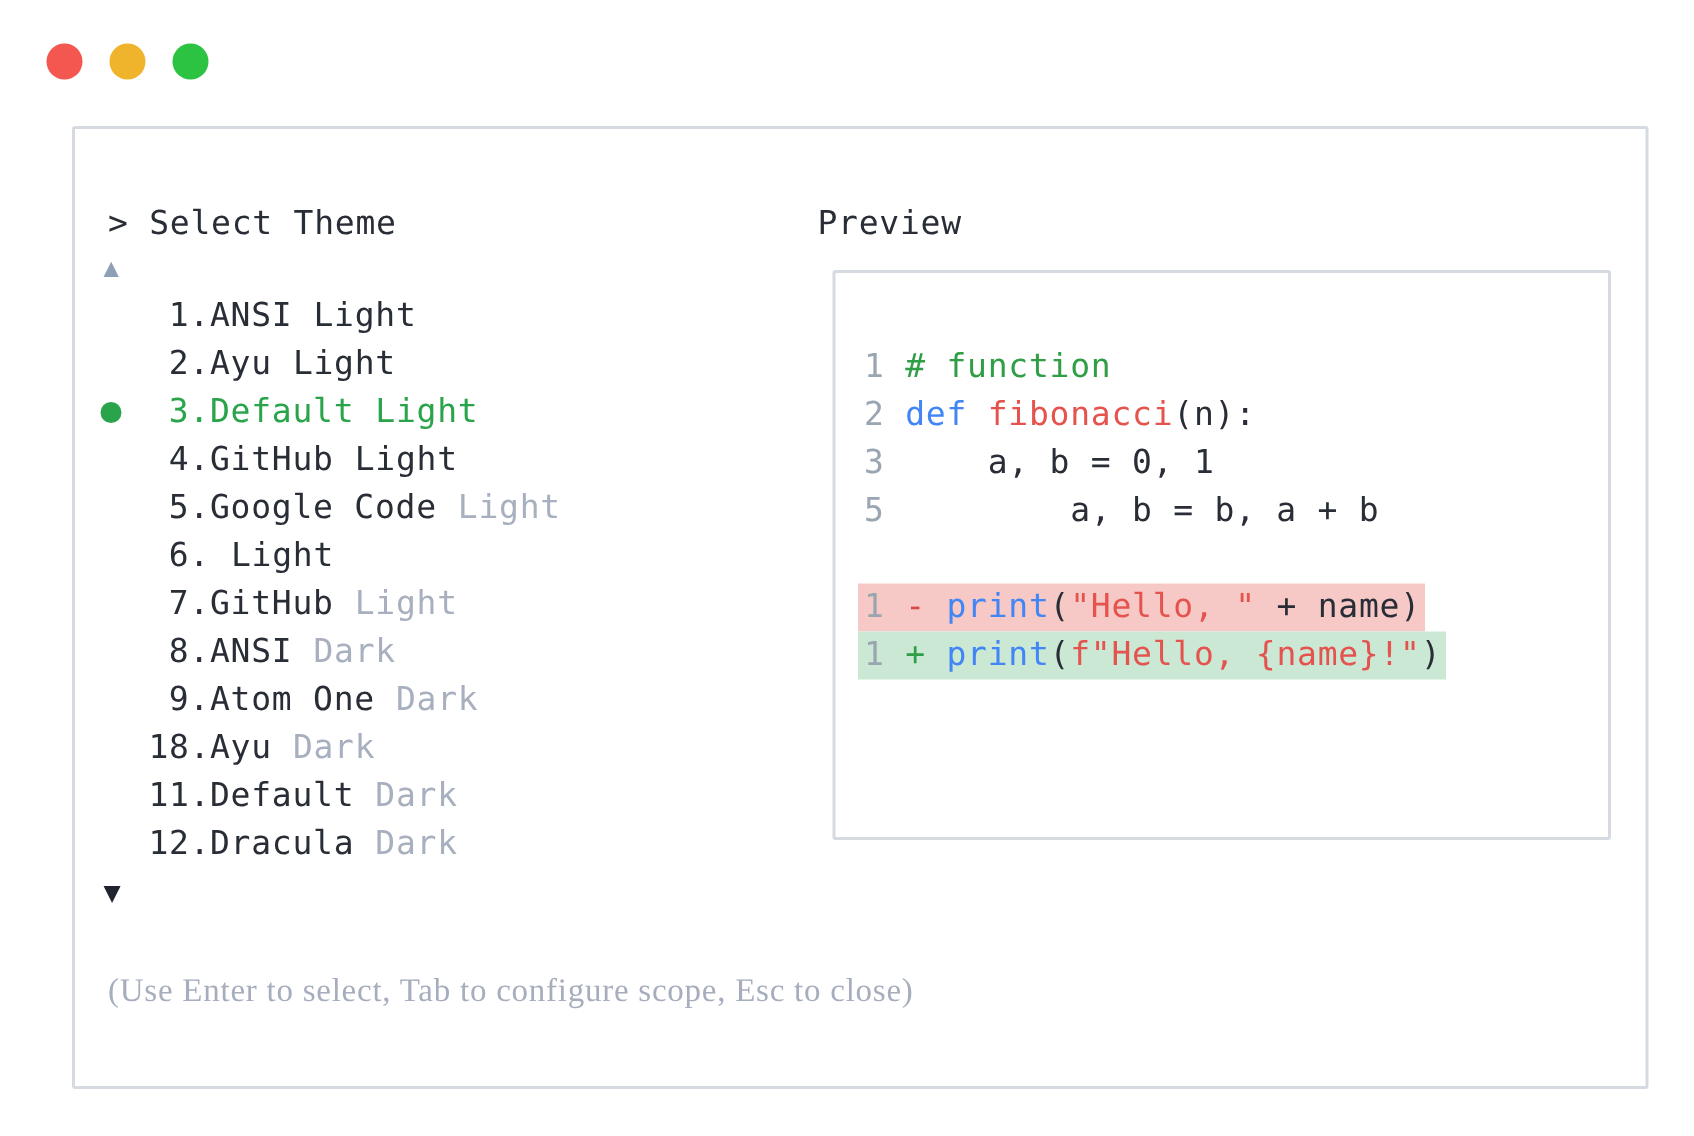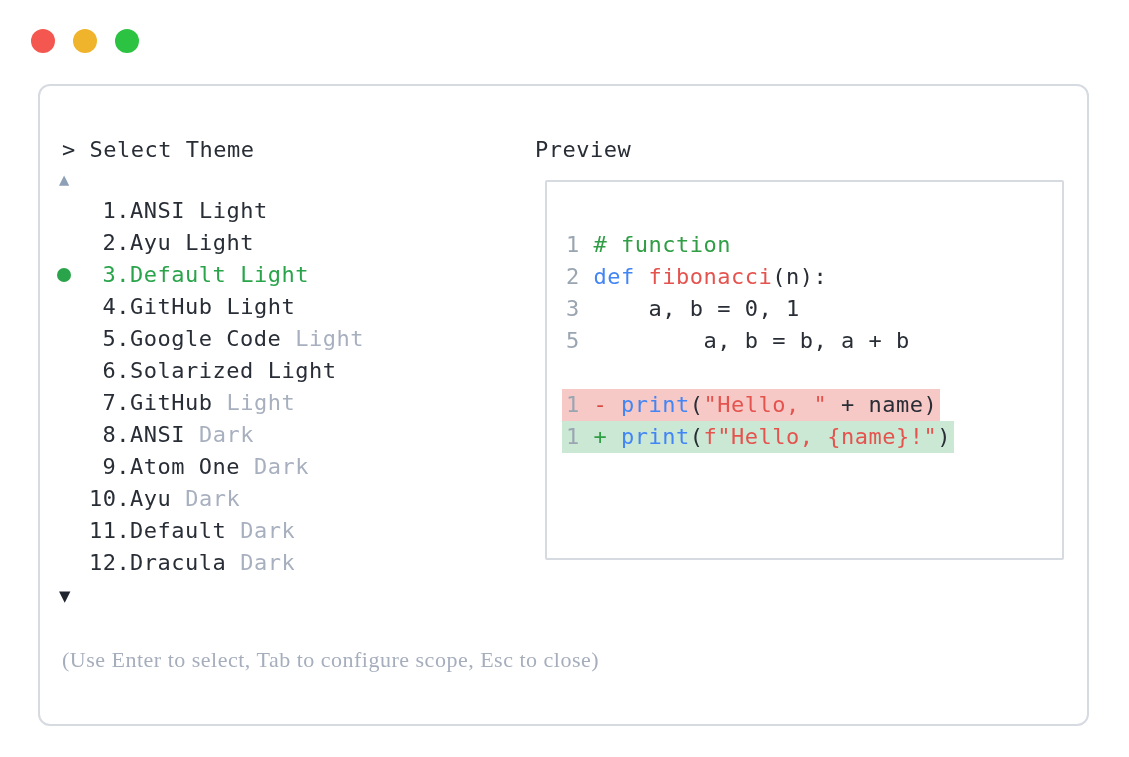--- a/index.html
+++ b/index.html
@@ -30,22 +30,22 @@
     color:var(--text-dark);
   }
   .traffic-lights{
     position:absolute;left:31px;top:29px;
     display:flex;gap:18px;
   }
   .traffic-light{
     width:24px;height:24px;border-radius:50%;display:inline-block;
   }
   .panel{
-    position:absolute;left:38px;top:84px;width:1051px;height:642px;
-    background:#ffffff;border:2px solid var(--panel-border);border-radius:12px;
+    position:absolute;left:48px;top:84px;width:1051px;height:642px;
+    background:#ffffff;border:2px solid var(--panel-border);border-radius:2px;
   }
   .picker-title{
     position:absolute;left:22px;top:48px;height:32px;line-height:32px;
     font-size:22px;color:var(--text-dark);white-space:pre;
   }
   .preview-title{
     position:absolute;left:495px;top:48px;height:32px;line-height:32px;
     font-size:22px;color:var(--text-dark);
   }
   .scroll-up{
@@ -114,25 +114,25 @@
   <div class="picker-title">&gt; Select Theme</div>
   <div class="preview-title">Preview</div>
 
   <div class="scroll-up">▲</div>
   <div class="theme-list">
       <div class="theme-item"><span class="num">1.</span><span class="name">ANSI</span><span class="variant">Light</span></div>
       <div class="theme-item"><span class="num">2.</span><span class="name">Ayu</span><span class="variant">Light</span></div>
       <div class="theme-item selected"><span class="marker"></span><span class="num">3.</span><span class="name">Default</span><span class="variant">Light</span></div>
       <div class="theme-item"><span class="num">4.</span><span class="name">GitHub</span><span class="variant">Light</span></div>
       <div class="theme-item"><span class="num">5.</span><span class="name">Google Code</span><span class="variant muted">Light</span></div>
-      <div class="theme-item"><span class="num">6.</span><span class="name">Solarized</span><span class="variant">Light</span></div>
+      <div class="theme-item"><span class="num">6.</span><span class="variant">Light</span></div>
       <div class="theme-item"><span class="num">7.</span><span class="name">GitHub</span><span class="variant muted">Light</span></div>
       <div class="theme-item"><span class="num">8.</span><span class="name">ANSI</span><span class="variant muted">Dark</span></div>
       <div class="theme-item"><span class="num">9.</span><span class="name">Atom One</span><span class="variant muted">Dark</span></div>
-      <div class="theme-item"><span class="num">10.</span><span class="name">Ayu</span><span class="variant muted">Dark</span></div>
+      <div class="theme-item"><span class="num">18.</span><span class="name">Ayu</span><span class="variant muted">Dark</span></div>
       <div class="theme-item"><span class="num">11.</span><span class="name">Default</span><span class="variant muted">Dark</span></div>
       <div class="theme-item"><span class="num">12.</span><span class="name">Dracula</span><span class="variant muted">Dark</span></div>
     </div>
   <div class="scroll-down">▼</div>
 
   <div class="preview-box">
     <div class="code">
         <div class="code-line"><span class="hl"><span class="ln">1</span> <span class="c-comment"># function</span></span></div>
         <div class="code-line"><span class="hl"><span class="ln">2</span> <span class="c-keyword">def</span><span class="c-plain"> </span><span class="c-function">fibonacci</span><span class="c-plain">(n):</span></span></div>
         <div class="code-line"><span class="hl"><span class="ln">3</span> <span class="c-plain">    a, b = 0, 1</span></span></div>

